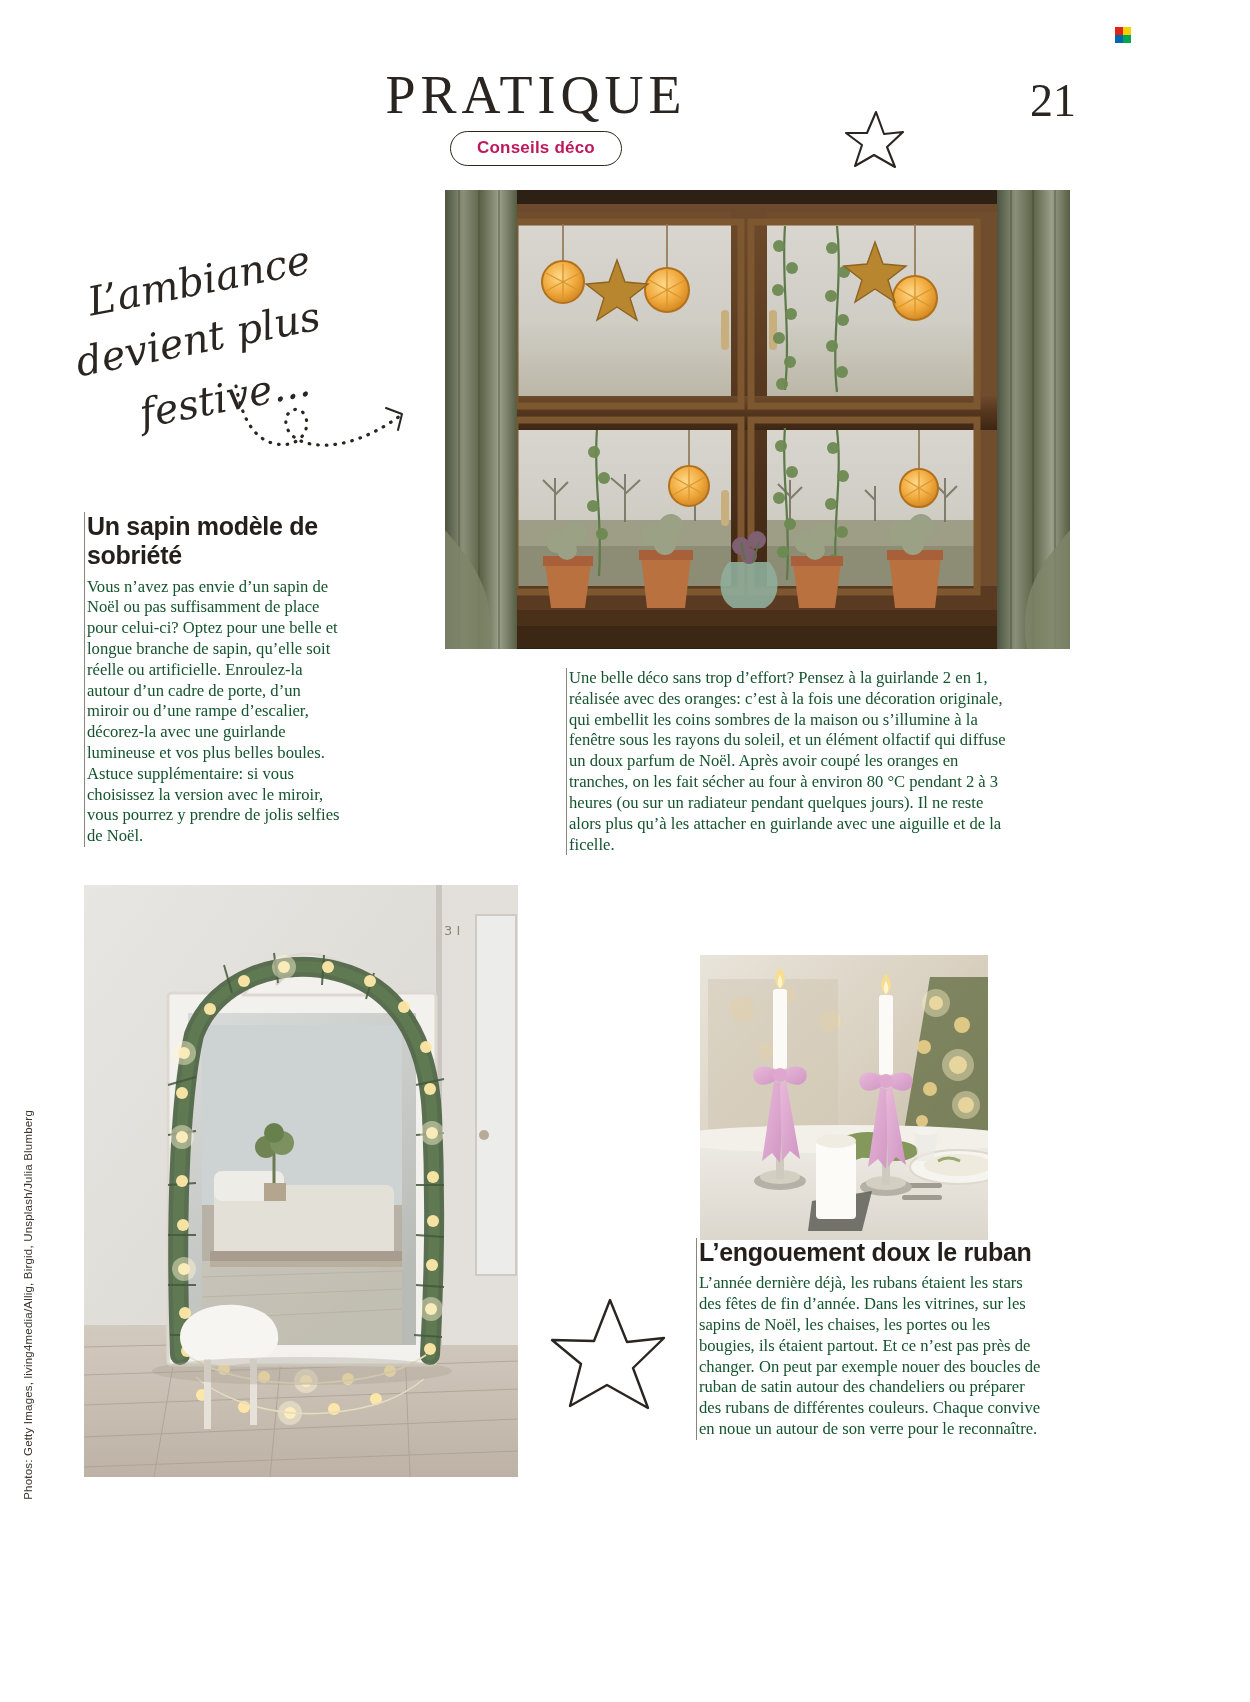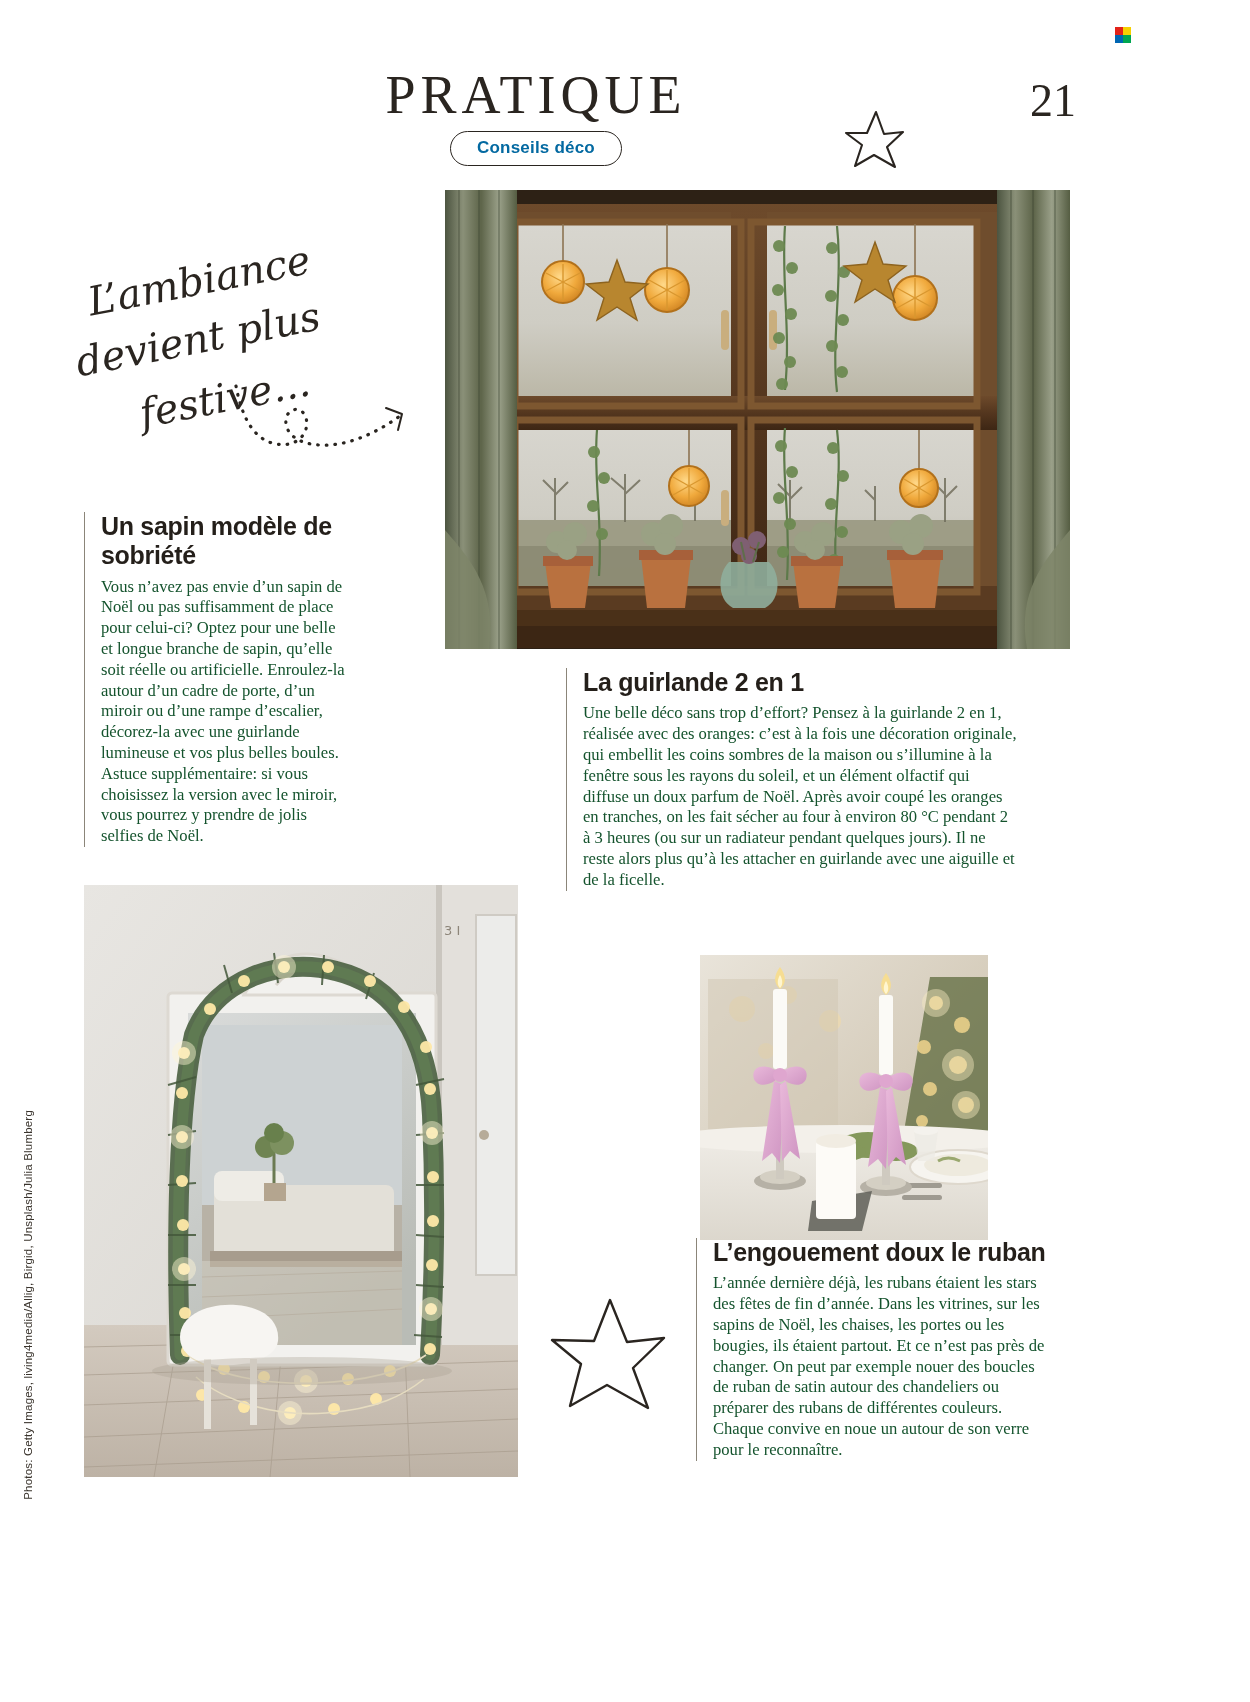--- a/index.html
+++ b/index.html
@@ -49,21 +49,21 @@
     margin-top: 9px;
     display: flex;
     justify-content: center;
   }
   .kicker {
     border: 1.6px solid #2a2520;
     border-radius: 24px;
     padding: 6px 26px 7px;
     font-size: 17px;
     font-weight: 700;
-    color: #0369a1;
+    color: #be185d;
     letter-spacing: .2px;
   }
   .page-number {
     position: absolute;
     top: 74px;
     left: 1030px;
     font-family: "Liberation Serif", serif;
     font-size: 46px;
     color: #2a2520;
   }
@@ -88,21 +88,21 @@
     left: 228px;
     top: 378px;
     width: 200px;
     height: 90px;
   }
 
   
   .article {
     position: absolute;
     border-left: 1.4px solid #8b8579;
-    padding-left: 16px;
+    padding-left: 2px;
     box-sizing: border-box;
   }
   .article h2 {
     margin: 0 0 6px 0;
     font-size: 25px;
     line-height: 1.17;
     font-weight: 700;
     color: #241f1a;
     letter-spacing: -0.3px;
   }
@@ -432,21 +432,20 @@
       <path d="M625 340 C598 372 572 402 582 459 L625 459 Z" fill="#7e8569" opacity="0.85"></path>
     </svg>
   </div>
 
   <div class="article" id="article-sapin">
     <h2>Un sapin modèle de sobriété</h2>
     <p>Vous n’avez pas envie d’un sapin de Noël ou pas suffisamment de place pour celui-ci? Optez pour une belle et longue branche de sapin, qu’elle soit réelle ou artificielle. Enroulez-la autour d’un cadre de porte, d’un miroir ou d’une rampe d’escalier, décorez-la avec une guirlande lumineuse et vos plus belles boules. Astuce supplémentaire: si vous choisissez la version avec le miroir, vous pourrez y prendre de jolis selfies de Noël.</p>
   </div>
 
   <div class="article" id="article-guirlande">
-    <h2>La guirlande 2 en 1</h2>
     <p>Une belle déco sans trop d’effort? Pensez à la guirlande 2 en 1, réalisée avec des oranges: c’est à la fois une décoration originale, qui embellit les coins sombres de la maison ou s’illumine à la fenêtre sous les rayons du soleil, et un élément olfactif qui diffuse un doux parfum de Noël. Après avoir coupé les oranges en tranches, on les fait sécher au four à environ 80 °C pendant 2 à 3 heures (ou sur un radiateur pendant quelques jours). Il ne reste alors plus qu’à les attacher en guirlande avec une aiguille et de la ficelle.</p>
   </div>
 
   <div class="photo" id="photo-mirror">
     <svg width="434" height="592" viewBox="0 0 434 592" preserveAspectRatio="none">
       <defs>
         <linearGradient id="wallG" x1="0" y1="0" x2="1" y2="1">
           <stop offset="0" stop-color="#e8e6e2"></stop>
           <stop offset="1" stop-color="#d5d2cc"></stop>
         </linearGradient>

